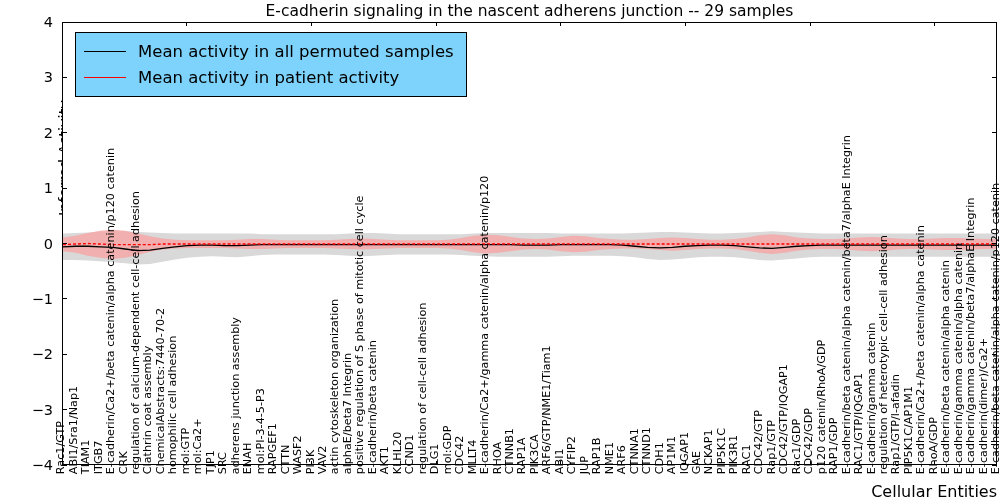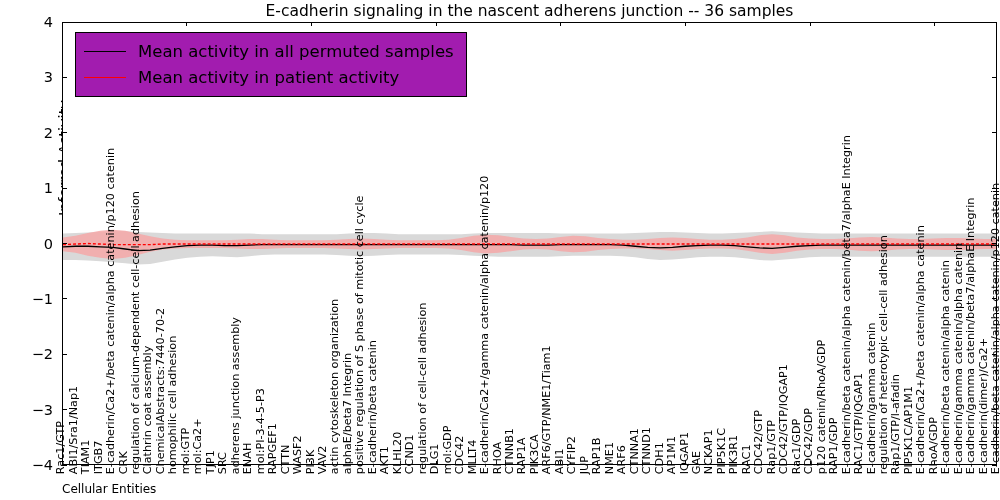--- a/index.html
+++ b/index.html
@@ -22,30 +22,30 @@
   }
 
   
   #ylabel{
     position:absolute;left:-36px;top:150px;width:200px;
     transform:rotate(-90deg);transform-origin:center center;
     text-align:center;font-size:14.5px;color:#000;white-space:nowrap;
   }
   
   #xlabel{
-    position:absolute;left:62px;top:482px;width:935px;text-align:left;
-    font-size:12px;color:#000;white-space:nowrap;
+    position:absolute;left:62px;top:482px;width:935px;text-align:right;
+    font-size:16px;color:#000;white-space:nowrap;
   }
   .ytick-lbl{position:absolute;left:-10px;transform:translate(-100%,-50%);
              font-size:14.5px;color:#000;white-space:nowrap;}
 
   
   #legend{
     position:absolute;left:12px;top:9px;
-    background:#a21caf;border:1.1px solid #000;
+    background:#7dd3fc;border:1.1px solid #000;
     padding:5px 12px 6px 8px;z-index:40;
   }
   .legend-row{display:flex;align-items:center;height:26px;}
   .legend-swatch{width:42px;height:0;border-top-width:1.6px;
                  border-top-style:solid;margin-right:12px;flex:0 0 42px;}
   .legend-label{font-size:16.5px;color:#000;white-space:nowrap;}
 
   
   #plot-svg{position:absolute;left:0;top:0;width:100%;height:100%;}
 
@@ -58,21 +58,21 @@
     transform:rotate(-90deg);
     font-size:11.2px;line-height:11.2px;color:#000;white-space:nowrap;
     font-family:"DejaVu Sans","Liberation Sans",sans-serif;
   }
 </style>
 </head>
 <body>
 
 <div id="figure">
 
-  <div id="chart-title">E-cadherin signaling in the nascent adherens junction -- 36 samples</div>
+  <div id="chart-title">E-cadherin signaling in the nascent adherens junction -- 29 samples</div>
 
   <div id="ylabel">Inferred Activity</div>
 
   <div id="axes">
     <svg id="plot-svg" viewBox="0 0 935 443" preserveAspectRatio="none">
         <path d="M0.00 211.53 L12.47 210.98 L24.93 210.42 L37.40 209.87 L49.87 209.32 L62.33 209.32 L74.80 209.87 L87.27 210.42 L99.73 210.98 L112.20 211.53 L124.67 211.53 L137.13 211.53 L149.60 211.53 L162.07 211.53 L174.53 211.53 L187.00 211.53 L199.47 212.09 L211.93 212.09 L224.40 212.09 L236.87 212.09 L249.33 212.09 L261.80 212.09 L274.27 212.09 L286.73 211.53 L299.20 210.98 L311.67 210.98 L324.13 211.53 L336.60 212.09 L349.07 212.09 L361.53 212.09 L374.00 212.09 L386.47 212.09 L398.93 212.09 L411.40 211.53 L423.87 210.98 L436.33 210.98 L448.80 210.98 L461.27 210.98 L473.73 210.98 L486.20 210.98 L498.67 211.53 L511.13 211.53 L523.60 211.53 L536.07 211.53 L548.53 211.53 L561.00 211.53 L573.47 210.98 L585.93 210.42 L598.40 209.87 L610.87 209.87 L623.33 210.42 L635.80 210.98 L648.27 211.53 L660.73 211.53 L673.20 210.98 L685.67 210.42 L698.13 209.87 L710.60 209.32 L723.07 209.87 L735.53 210.42 L748.00 210.98 L760.47 211.53 L772.93 211.53 L785.40 211.53 L797.87 211.53 L810.33 211.53 L822.80 211.53 L835.27 211.53 L847.73 211.53 L860.20 211.53 L872.67 211.53 L885.13 211.53 L897.60 211.53 L910.07 211.53 L922.53 211.53 L935.00 211.53 L935.00 234.79 L922.53 234.79 L910.07 234.79 L897.60 234.79 L885.13 234.79 L872.67 234.79 L860.20 234.79 L847.73 234.79 L835.27 234.79 L822.80 234.79 L810.33 234.79 L797.87 234.79 L785.40 234.79 L772.93 234.79 L760.47 234.79 L748.00 235.34 L735.53 236.45 L723.07 237.56 L710.60 238.67 L698.13 238.11 L685.67 236.45 L673.20 235.34 L660.73 234.79 L648.27 234.79 L635.80 235.34 L623.33 236.45 L610.87 237.56 L598.40 238.11 L585.93 237.01 L573.47 235.34 L561.00 234.24 L548.53 233.68 L536.07 233.68 L523.60 233.68 L511.13 233.68 L498.67 234.24 L486.20 234.79 L473.73 234.79 L461.27 234.79 L448.80 234.79 L436.33 234.79 L423.87 234.24 L411.40 233.68 L398.93 233.13 L386.47 232.58 L374.00 232.58 L361.53 232.58 L349.07 232.58 L336.60 232.58 L324.13 233.13 L311.67 233.68 L299.20 234.24 L286.73 233.68 L274.27 233.13 L261.80 232.58 L249.33 232.58 L236.87 232.58 L224.40 232.58 L211.93 232.58 L199.47 233.13 L187.00 234.24 L174.53 235.34 L162.07 234.79 L149.60 234.24 L137.13 234.79 L124.67 235.90 L112.20 237.56 L99.73 239.77 L87.27 241.99 L74.80 242.54 L62.33 241.44 L49.87 240.33 L37.40 239.22 L24.93 238.67 L12.47 238.11 L0.00 238.11 Z" fill="#d9d9d9" stroke="none"></path>
         <path d="M0.00 215.41 L12.47 213.75 L24.93 210.98 L37.40 208.76 L49.87 207.66 L62.33 208.76 L74.80 211.53 L87.27 214.30 L99.73 216.52 L112.20 217.62 L124.67 218.18 L137.13 218.18 L149.60 218.18 L162.07 218.18 L174.53 217.62 L187.00 217.07 L199.47 217.07 L211.93 217.62 L224.40 218.18 L236.87 218.18 L249.33 218.18 L261.80 218.18 L274.27 217.62 L286.73 217.07 L299.20 216.52 L311.67 217.07 L324.13 217.62 L336.60 218.18 L349.07 218.18 L361.53 218.18 L374.00 218.18 L386.47 217.62 L398.93 215.96 L411.40 213.75 L423.87 212.64 L436.33 213.19 L448.80 214.85 L461.27 216.52 L473.73 217.07 L486.20 216.52 L498.67 214.85 L511.13 213.75 L523.60 214.30 L536.07 215.96 L548.53 217.07 L561.00 217.62 L573.47 217.62 L585.93 217.07 L598.40 215.96 L610.87 215.41 L623.33 215.96 L635.80 217.07 L648.27 217.62 L660.73 217.62 L673.20 217.07 L685.67 215.41 L698.13 213.19 L710.60 212.09 L723.07 213.19 L735.53 215.41 L748.00 216.52 L760.47 217.07 L772.93 217.07 L785.40 216.52 L797.87 215.41 L810.33 214.85 L822.80 215.41 L835.27 216.52 L847.73 217.07 L860.20 217.07 L872.67 216.52 L885.13 215.96 L897.60 215.96 L910.07 216.52 L922.53 217.07 L935.00 217.07 L935.00 227.04 L922.53 227.04 L910.07 227.59 L897.60 228.15 L885.13 228.15 L872.67 227.59 L860.20 227.04 L847.73 227.04 L835.27 227.59 L822.80 228.70 L810.33 229.25 L797.87 228.70 L785.40 227.59 L772.93 227.04 L760.47 227.04 L748.00 227.59 L735.53 228.70 L723.07 230.91 L710.60 232.02 L698.13 230.91 L685.67 228.70 L673.20 227.04 L660.73 226.48 L648.27 226.48 L635.80 227.04 L623.33 228.15 L610.87 228.70 L598.40 228.15 L585.93 227.04 L573.47 226.48 L561.00 226.48 L548.53 227.04 L536.07 228.15 L523.60 229.81 L511.13 230.36 L498.67 229.25 L486.20 227.59 L473.73 227.04 L461.27 227.59 L448.80 229.25 L436.33 230.91 L423.87 231.47 L411.40 230.36 L398.93 228.15 L386.47 226.48 L374.00 225.93 L361.53 225.93 L349.07 225.93 L336.60 225.93 L324.13 226.48 L311.67 227.04 L299.20 227.59 L286.73 227.04 L274.27 226.48 L261.80 225.93 L249.33 225.93 L236.87 225.93 L224.40 225.93 L211.93 226.48 L199.47 227.04 L187.00 227.04 L174.53 226.48 L162.07 225.93 L149.60 225.93 L137.13 225.93 L124.67 225.93 L112.20 226.48 L99.73 227.59 L87.27 229.81 L74.80 233.13 L62.33 235.90 L49.87 237.01 L37.40 235.90 L24.93 233.68 L12.47 230.91 L0.00 229.25 Z" fill="#f5a7a7" fill-opacity="0.85" stroke="none"></path>
         <path d="M0.00 224.82 L12.47 224.27 L24.93 224.27 L37.40 224.82 L49.87 225.38 L62.33 227.04 L74.80 228.70 L87.27 228.15 L99.73 226.48 L112.20 224.82 L124.67 223.72 L137.13 223.16 L149.60 223.16 L162.07 223.72 L174.53 223.72 L187.00 223.16 L199.47 222.61 L211.93 222.61 L224.40 222.61 L236.87 222.61 L249.33 222.61 L261.80 222.61 L274.27 222.61 L286.73 222.61 L299.20 222.61 L311.67 222.61 L324.13 222.61 L336.60 222.61 L349.07 222.61 L361.53 222.61 L374.00 222.61 L386.47 222.61 L398.93 222.61 L411.40 222.61 L423.87 222.61 L436.33 222.61 L448.80 222.61 L461.27 223.16 L473.73 223.16 L486.20 223.16 L498.67 222.61 L511.13 222.61 L523.60 222.61 L536.07 222.61 L548.53 222.61 L561.00 223.16 L573.47 224.27 L585.93 225.38 L598.40 225.93 L610.87 225.38 L623.33 224.27 L635.80 223.72 L648.27 223.16 L660.73 223.16 L673.20 223.72 L685.67 224.82 L698.13 225.93 L710.60 226.48 L723.07 225.38 L735.53 224.27 L748.00 223.72 L760.47 223.16 L772.93 223.16 L785.40 223.16 L797.87 223.16 L810.33 223.16 L822.80 223.16 L835.27 223.16 L847.73 223.16 L860.20 223.16 L872.67 223.16 L885.13 223.16 L897.60 223.16 L910.07 223.16 L922.53 223.16 L935.00 223.16 " fill="none" stroke="#000000" stroke-width="1.3"></path>
         <path d="M0.00 222.61 L12.47 222.05 L24.93 221.50 L37.40 222.05 L49.87 222.61 L62.33 222.61 L74.80 222.61 L87.27 222.61 L99.73 222.05 L112.20 222.05 L124.67 222.05 L137.13 222.05 L149.60 222.05 L162.07 222.05 L174.53 222.05 L187.00 222.05 L199.47 222.05 L211.93 222.05 L224.40 222.05 L236.87 222.05 L249.33 222.05 L261.80 222.05 L274.27 222.05 L286.73 222.05 L299.20 222.05 L311.67 222.05 L324.13 222.05 L336.60 222.05 L349.07 222.05 L361.53 222.05 L374.00 222.05 L386.47 222.05 L398.93 222.05 L411.40 222.05 L423.87 222.05 L436.33 222.05 L448.80 222.05 L461.27 222.05 L473.73 222.05 L486.20 222.05 L498.67 222.05 L511.13 222.05 L523.60 222.05 L536.07 222.05 L548.53 222.05 L561.00 222.05 L573.47 222.05 L585.93 222.05 L598.40 222.05 L610.87 222.05 L623.33 222.05 L635.80 222.05 L648.27 222.05 L660.73 222.05 L673.20 222.05 L685.67 222.05 L698.13 222.05 L710.60 222.05 L723.07 222.05 L735.53 222.05 L748.00 222.05 L760.47 222.05 L772.93 222.05 L785.40 222.05 L797.87 222.05 L810.33 222.05 L822.80 222.05 L835.27 222.05 L847.73 222.05 L860.20 222.05 L872.67 222.05 L885.13 222.05 L897.60 222.05 L910.07 222.05 L922.53 222.05 L935.00 222.05 " fill="none" stroke="#ff0000" stroke-width="1.4" stroke-dasharray="3,2"></path>
       </svg>

